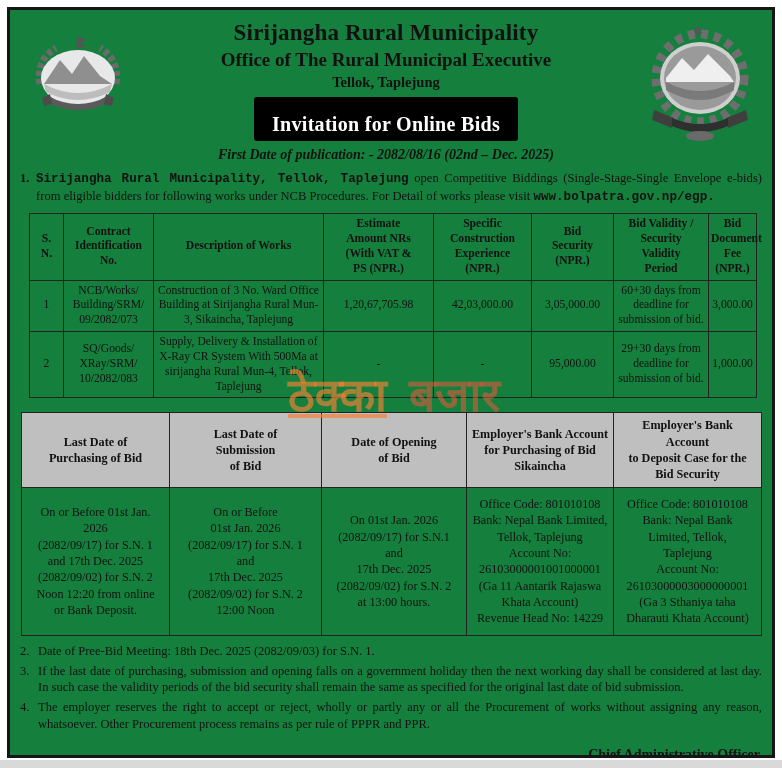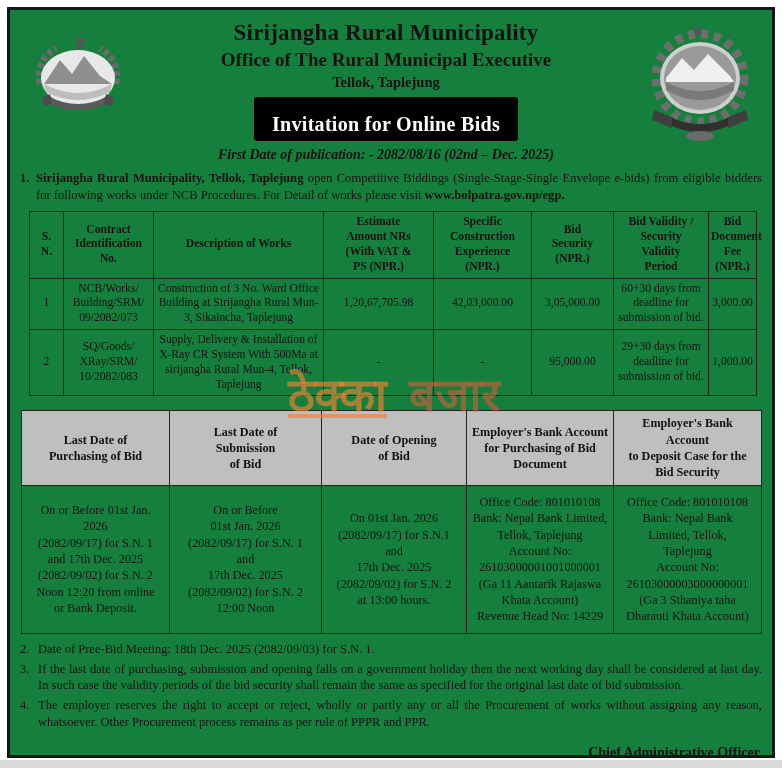--- a/index.html
+++ b/index.html
@@ -23,21 +23,21 @@
   .banner-wrap { margin-top:6px; }
   .banner {
     display:inline-block; background:#000; color:#fff; font-weight:bold;
     font-size:20px; padding:16px 18px 5px 18px; border-radius:3px; letter-spacing:.3px;
   }
   .pub { font-size:14px; font-weight:bold; font-style:italic; margin-top:6px; }
   
   .intro { display:flex; margin-top:7px; font-size:12.6px; line-height:1.32; }
   .intro-num { flex:0 0 16px; font-weight:bold; }
   .intro-text { flex:1; text-align:justify; }
-  .b { font-weight:bold; }
+  .b { font-weight:bold;font-family:Liberation Mono, monospace; }
   
   table { border-collapse:collapse; }
   .tb1 { width:727px; margin:8px 0 0 9px; font-size:11.6px; table-layout:fixed; }
   .tb1 th, .tb1 td {
     border:1.5px solid #222; text-align:center; vertical-align:middle;
     padding:3px 2px; line-height:1.28; white-space:pre-line;
   }
   .tb1 th { font-weight:bold; }
   .tb2 { width:740px; margin:14px 0 0 1px; font-size:12.2px; table-layout:fixed; }
   .tb2 th, .tb2 td {
@@ -190,21 +190,21 @@
       <tr>
         <th>Last Date of
 Purchasing of Bid</th>
         <th>Last Date of
 Submission
 of Bid</th>
         <th>Date of Opening
 of Bid</th>
         <th>Employer's Bank Account
 for Purchasing of Bid
-Document</th>
+Sikaincha</th>
         <th>Employer's Bank
 Account
 to Deposit Case for the
 Bid Security</th>
       </tr>
     </thead>
     <tbody>
       <tr>
         <td>On or Before 01st Jan.
 2026

